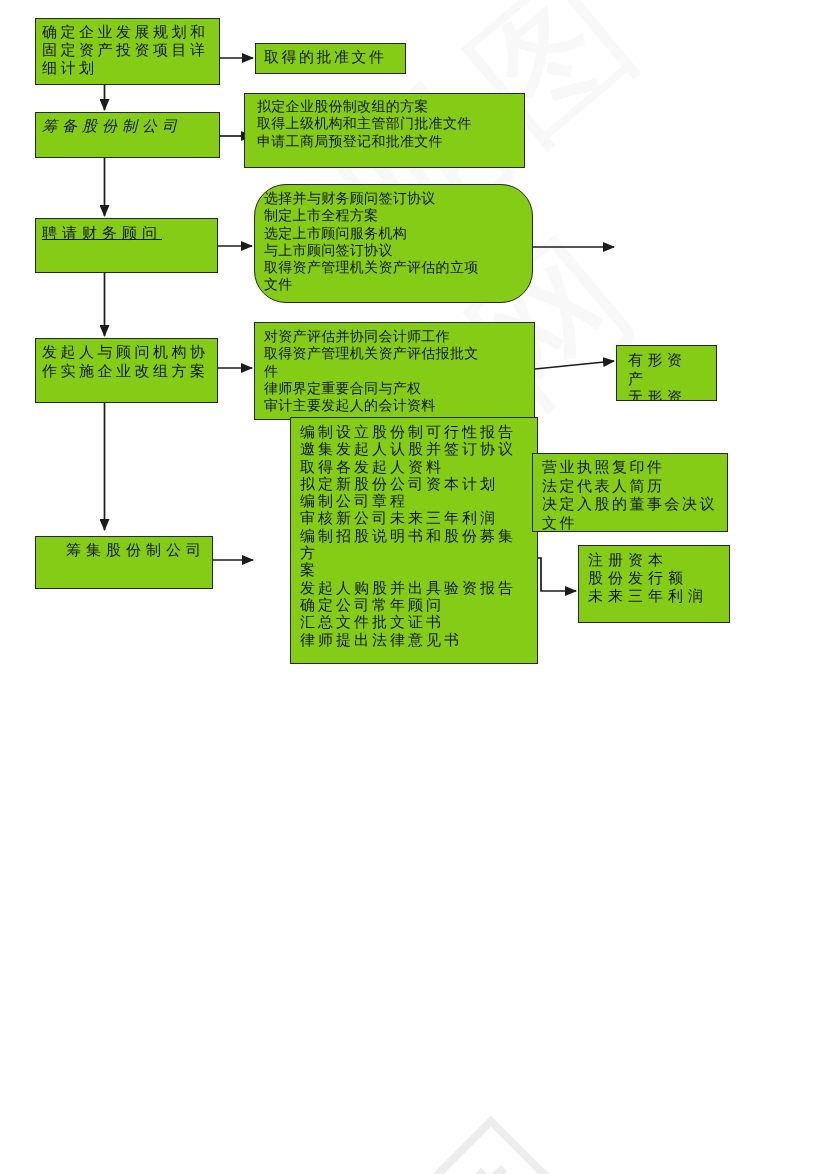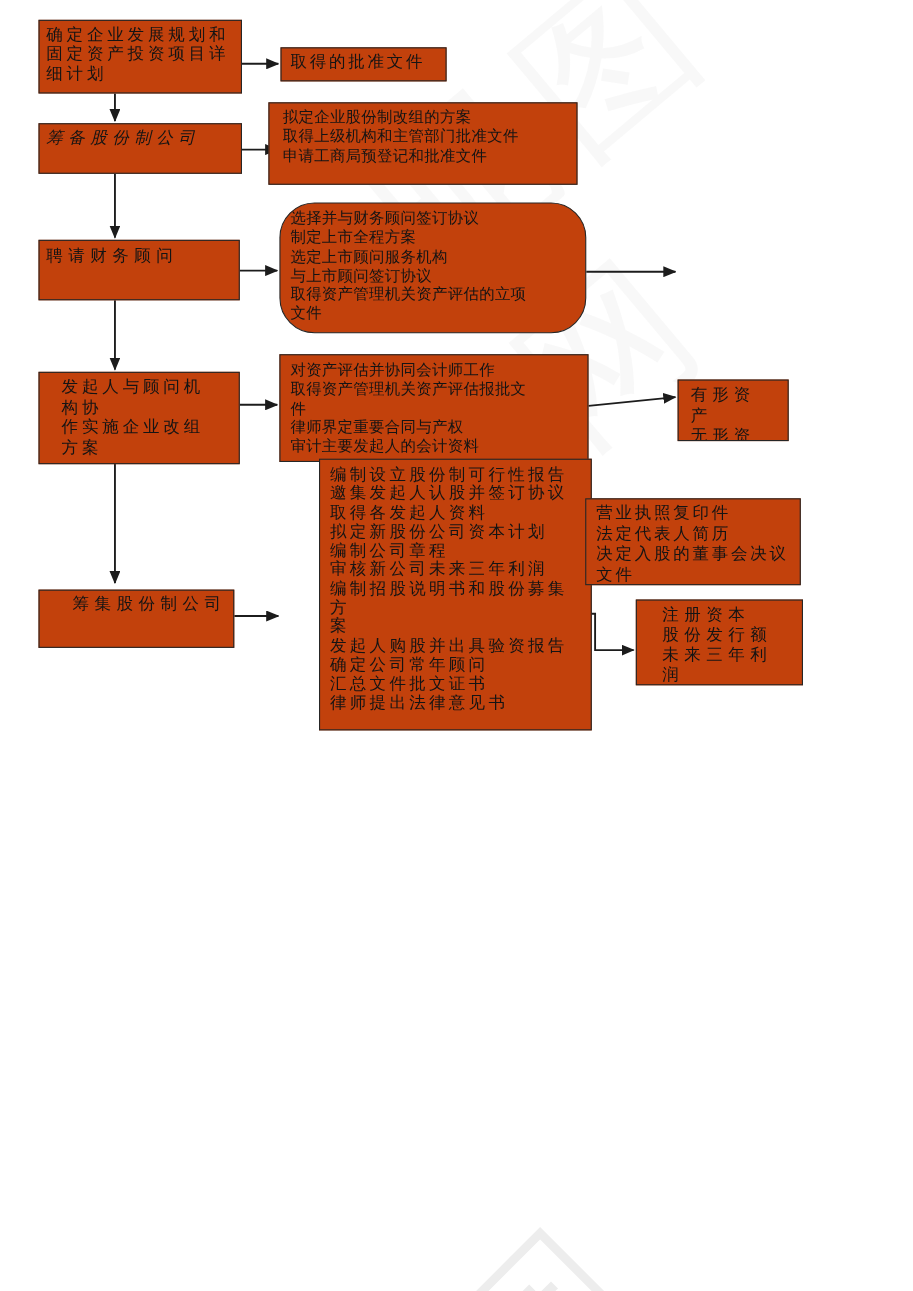--- a/index.html
+++ b/index.html
@@ -3,42 +3,42 @@
 <meta charset="utf-8">
 <style>
   html,body{margin:0;padding:0;background:#fff;}
   #stage{
     position:relative;width:830px;height:1174px;background:#ffffff;
     font-family:"Liberation Sans","DejaVu Sans",sans-serif;
     color:#111;overflow:hidden;
   }
   .box{
     position:absolute;box-sizing:border-box;
-    border:1.7px solid #262626;background:#c2410c;
+    border:1.7px solid #262626;background:#84cc16;
     white-space:pre-line;overflow:hidden;
     font-size:15px;line-height:18px;color:#141414;
     z-index:2;
   }
   svg.connectors{position:absolute;left:0;top:0;z-index:1;}
 
   
   .n-a  {left:35px;  top:18px;  width:185px; height:67px;  padding:4px 6px;  letter-spacing:3.5px;}
   .n-ar {left:255px; top:43px;  width:151px; height:31px;  padding:4px 8px;  letter-spacing:2.5px;}
   .n-b  {left:35px;  top:112px; width:185px; height:46px;  padding:4px 6px;  letter-spacing:5px;font-style:italic;}
   .n-br {left:244px; top:93px;  width:281px; height:75px;  padding:4px 12px;  font-size:14px;line-height:17.3px;letter-spacing:0.3px;}
-  .n-c  {left:35px;  top:218px; width:183px; height:55px;  padding:5px 6px;  letter-spacing:5px;}
+  .n-c  {left:35px;  top:218px; width:183px; height:55px;  padding:5px 6px;  letter-spacing:5px;text-decoration:underline;}
   .n-cr {left:254px; top:184px; width:279px; height:119px; padding:5px 9px;  font-size:14px;line-height:17.3px;letter-spacing:0.3px;border-radius:32px;}
   .n-d1 {left:616px; top:185px; width:101px; height:120px; padding:5px 11px; letter-spacing:1px;}
-  .n-e  {left:35px;  top:338px; width:183px; height:84px;  padding:4px 20px;  letter-spacing:3.5px;line-height:18.5px;}
+  .n-e  {left:35px;  top:338px; width:183px; height:65px;  padding:4px 6px;  letter-spacing:3.5px;line-height:18.5px;}
   .n-er {left:254px; top:322px; width:281px; height:98px;  padding:5px 9px;  font-size:14px;line-height:17.3px;letter-spacing:0.3px;}
   .n-f  {left:616px; top:330px; width:101px; height:56px;  padding:5px 11px; letter-spacing:4.5px;line-height:18.5px;margin-top:15px;}
   .n-g  {left:35px;  top:536px; width:178px; height:53px;  padding:4px 6px;  letter-spacing:5px;text-align:right;}
   .n-gr {left:255px; top:417px; width:248px; height:247px; padding:5px 9px;  line-height:17.3px;letter-spacing:3px;margin-left:35px;}
   .n-g2 {left:532px; top:453px; width:196px; height:79px;  padding:4px 9px;  letter-spacing:2.5px;line-height:18.5px;}
-  .n-h  {left:578px; top:545px; width:152px; height:78px;  padding:5px 23px;  letter-spacing:5px;}
+  .n-h  {left:578px; top:545px; width:152px; height:78px;  padding:5px 9px;  letter-spacing:5px;}
 
   
   .wm-text{
     position:absolute;left:300px;top:140px;width:460px;
     font-size:150px;color:rgba(190,190,190,0.10);
     transform:rotate(-40deg);transform-origin:left top;
     z-index:0;letter-spacing:20px;pointer-events:none;user-select:none;
   }
   .wm-diamond{
     position:absolute;left:439px;top:1137px;width:88px;height:88px;

